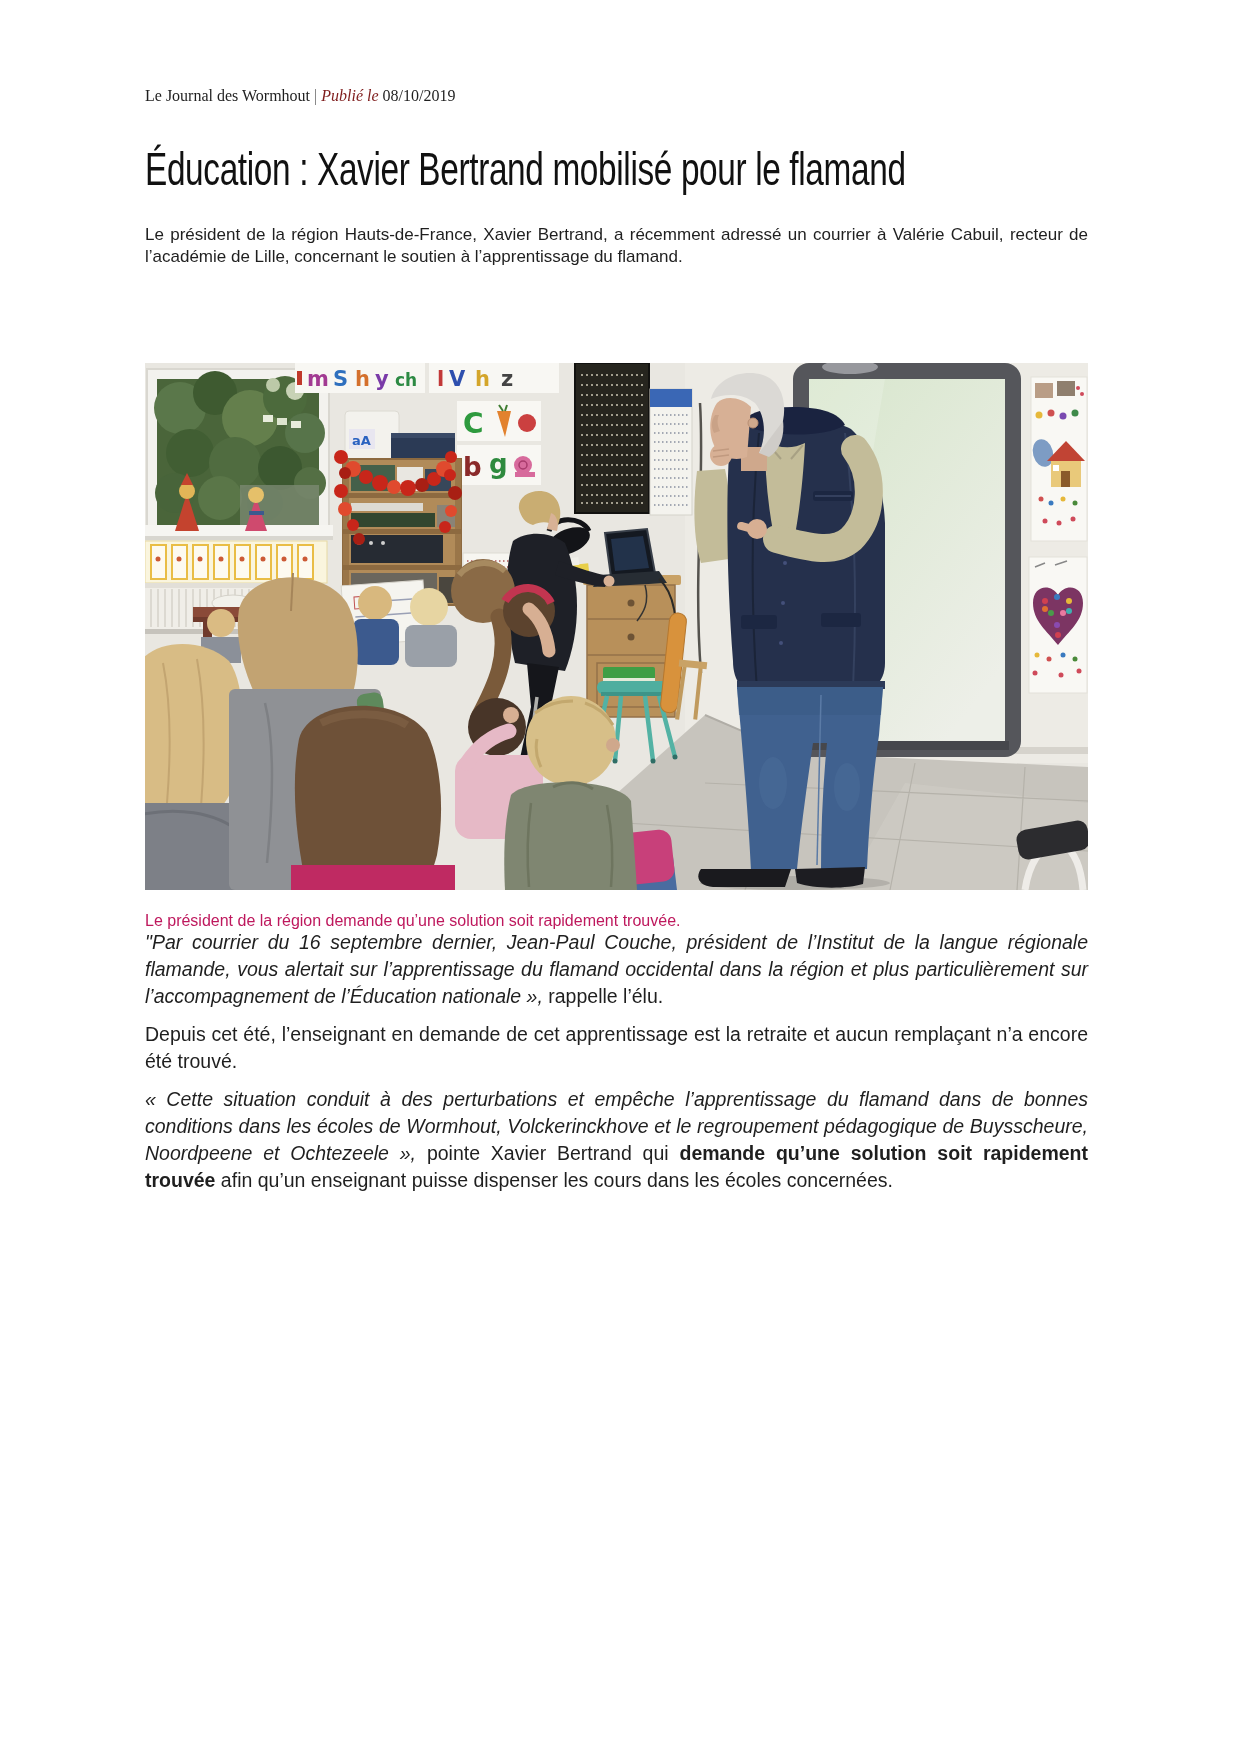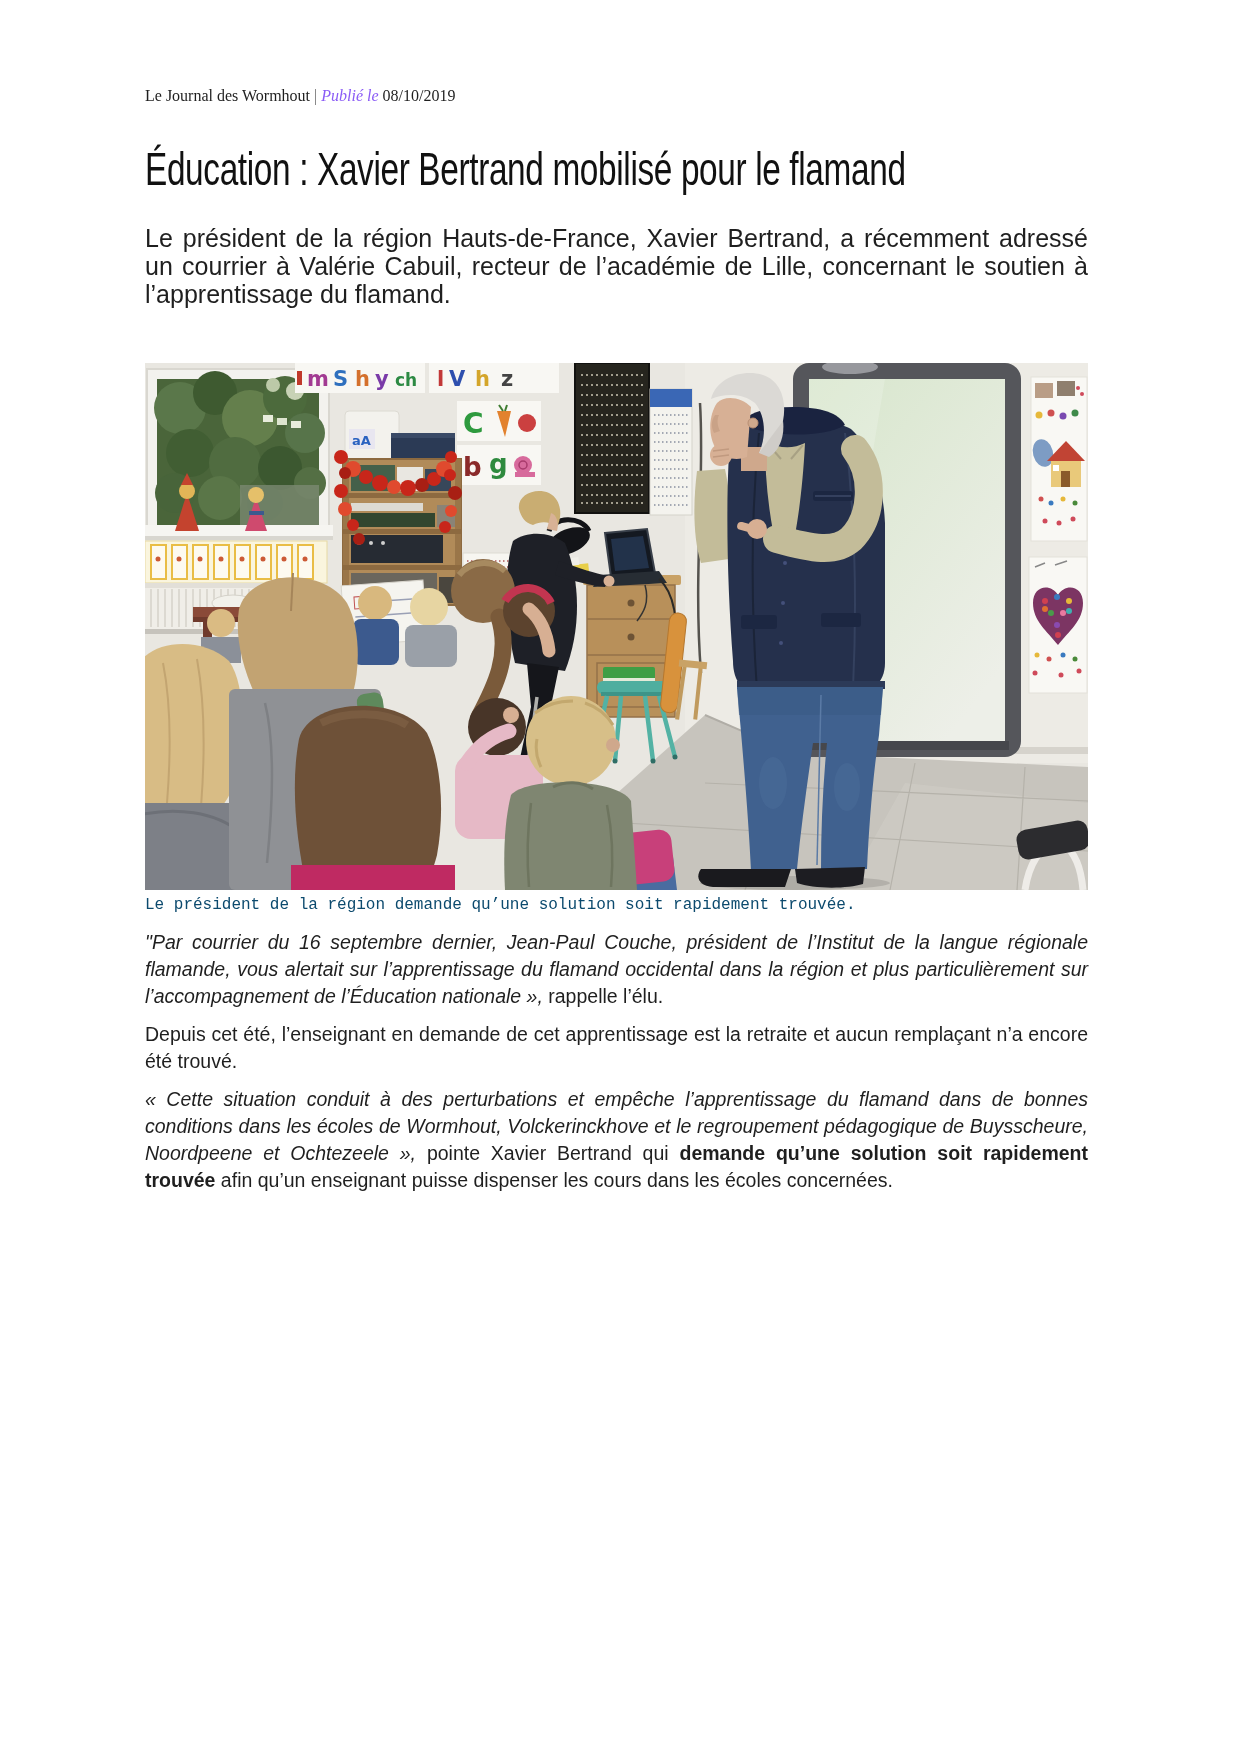--- a/index.html
+++ b/index.html
@@ -1,31 +1,31 @@
 <!DOCTYPE html>
 <html lang="fr"><head>
 <meta charset="utf-8">
 <style>
   html,body{margin:0;padding:0;background:#ffffff;}
   .page{position:relative;width:1240px;height:1753px;background:#ffffff;overflow:hidden;
         font-family:"Liberation Sans",sans-serif;color:#1f1f1f;}
   .content{position:absolute;left:145px;top:0;width:943px;height:100%;}
   .kicker{position:absolute;top:86px;left:0;font-family:"Liberation Serif",serif;
           font-size:16px;line-height:20px;color:#1f1f1f;white-space:nowrap;}
-  .kicker .muted{font-style:italic;color:#8b5cf6;}
+  .kicker .muted{font-style:italic;color:#7f1d1d;}
   .kicker .sep{color:#6f6f6f;padding:0 4px;}
   h1.title{position:absolute;top:141px;left:0;margin:0;font-weight:400;font-size:47px;
            line-height:56px;letter-spacing:-0.5px;white-space:nowrap;color:#111;
            transform:scaleX(0.71);transform-origin:left top;}
-  .lead{position:absolute;top:224px;left:0;width:943px;margin:0;font-size:25px;
-        line-height:28px;text-align:justify;}
+  .lead{position:absolute;top:224px;left:0;width:943px;margin:0;font-size:17px;
+        line-height:22px;text-align:justify;}
   figure.photo{position:absolute;top:363px;left:0;width:943px;margin:0;}
   .photo-canvas{width:943px;height:527px;overflow:hidden;background:#e9e7e1;}
-  figcaption{margin-top:5px;font-family:Liberation Mono, monospace;font-size:16px;
-             line-height:20px;color:#0c4a6e;}
+  figcaption{margin-top:21px;font-family:Liberation Sans, sans-serif;font-size:16px;
+             line-height:20px;color:#be185d;}
   .para{position:absolute;left:0;width:943px;margin:0;font-size:19.5px;line-height:27px;
         text-align:justify;}
   .p1{top:929px;}
   .p2{top:1021px;}
   .p3{top:1086px;}
   .it{font-style:italic;}
   .b{font-weight:bold;}
   svg text{font-family:"DejaVu Sans",sans-serif;}
 </style>
 </head>

